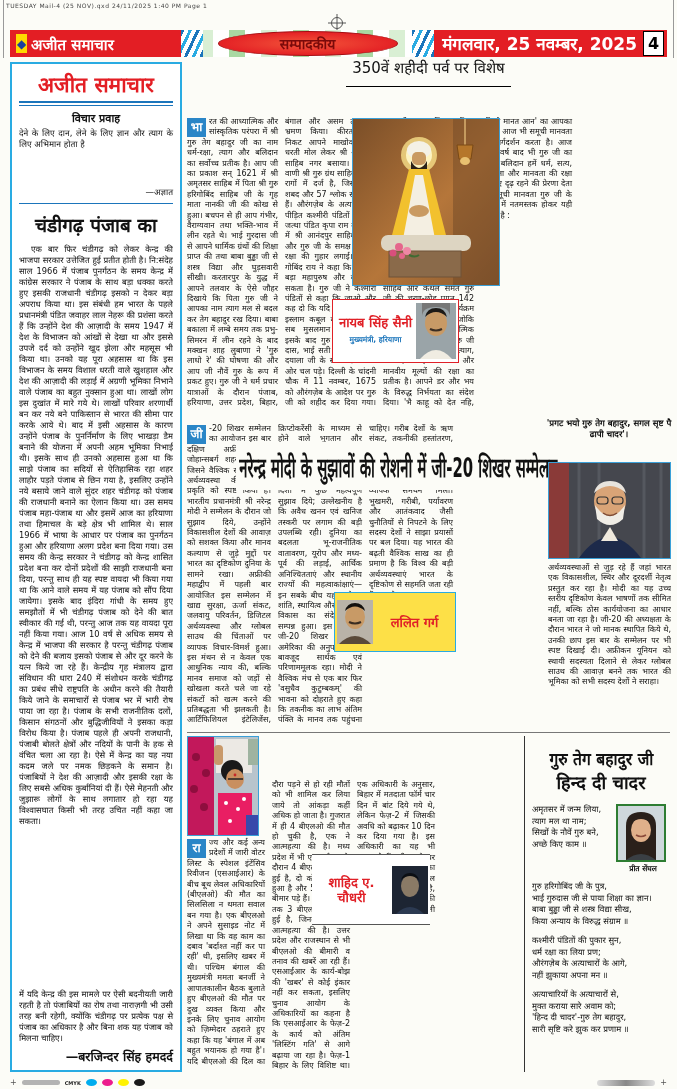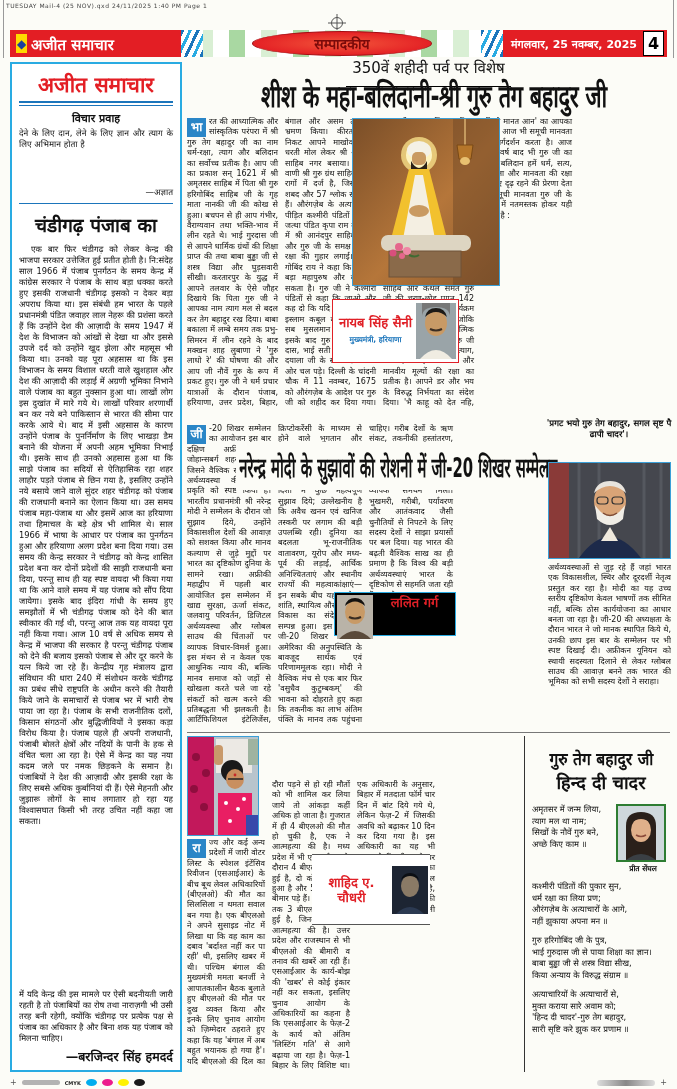--- a/index.html
+++ b/index.html
@@ -21,21 +21,21 @@
       repeating-linear-gradient(90deg,#ffffff 0 16px,#d9efd4 16px 32px,#ffffff 32px 48px,#a9d8a2 48px 64px);
       display:flex;align-items:center;justify-content:center;}
   .bar-mid:before,.bar-mid:after{content:"";position:absolute;top:0;bottom:0;width:22px;
       background:repeating-linear-gradient(115deg,#1b75bb 0 3px,#ffffff 3px 7px,#29abe2 7px 10px,#ffffff 10px 14px);}
   .bar-mid:before{left:0;} .bar-mid:after{right:0;}
   .oval{position:relative;width:178px;height:23px;border-radius:50%;
         background:radial-gradient(ellipse at center,#f3553a 0%,#e31e24 75%);
         border:1px solid #a50d12;display:flex;align-items:center;justify-content:center;
         color:#7a0a0a;font-weight:bold;font-size:14px;}
   .bar-right{display:flex;align-items:center;gap:6px;padding:0 3px 0 8px;}
-  .bar-date{color:#fff;font-weight:bold;font-size:11px;white-space:nowrap;}
+  .bar-date{color:#fff;font-weight:bold;font-size:17px;white-space:nowrap;}
   .page-box{width:19px;height:23px;background:#fff;border:1px solid #000;display:flex;align-items:center;
             justify-content:center;font-weight:bold;font-size:16px;color:#000;}
   
   .left-box{left:10px;top:62px;width:172px;height:1010px;border:2px solid #29abe2;background:#fff;
             box-sizing:border-box;padding:6px 7px 5px 7px;display:flex;flex-direction:column;}
   .lb-name{color:#e31e24;font-weight:bold;font-size:21px;text-align:center;white-space:nowrap;}
   .lb-rule{border-top:2px solid #1b75bb;border-bottom:1px solid #1b75bb;height:2px;margin:3px 0 4px 0;}
   .lb-vichar{text-align:center;font-weight:bold;font-size:11px;margin-bottom:3px;}
   .lb-quote{font-size:8.5px;line-height:11px;text-align:justify;}
   .lb-quote .attr{font-weight:normal;float:right;margin-top:48px;}
@@ -60,22 +60,22 @@
   .guru-img{left:352px;top:118px;width:148px;height:168px;}
   .saini-box{left:332px;top:299px;width:127px;height:64px;background:#fff;border:1.5px solid #e02027;
              box-sizing:border-box;display:flex;align-items:center;padding:2px;}
   .authbox-name{flex:1;text-align:center;color:#e02027;font-weight:bold;font-size:13px;line-height:15px;}
   .authbox-title{display:block;color:#1b75bb;font-weight:bold;font-size:7.5px;margin-top:2px;}
   .quote1{left:546px;top:418px;width:126px;text-align:center;font-weight:bold;font-size:8.5px;line-height:11px;}
   .g20-body{left:187px;top:424px;width:357px;height:309px;columns:4;column-gap:7px;}
   .g20-headline{left:236px;top:442px;width:324px;height:48px;background:#fcfcf7;display:flex;
                 align-items:center;justify-content:center;}
   .g20-headline .condense{font-size:27px;font-weight:bold;transform:scaleX(.55);}
-  .lalit-box{left:334px;top:592px;width:122px;height:44px;background:#000000;border:1.5px solid #29abe2;
-             box-sizing:border-box;display:flex;align-items:flex-start;gap:3px;padding:2px;}
+  .lalit-box{left:334px;top:592px;width:122px;height:60px;background:#fde047;border:1.5px solid #29abe2;
+             box-sizing:border-box;display:flex;align-items:center;gap:3px;padding:2px;}
   .modi-img{left:548px;top:462px;width:123px;height:97px;}
   .modi-caption{left:548px;top:563px;width:123px;height:167px;font-size:8px;line-height:10.4px;
                 text-align:justify;overflow:hidden;}
   .hrule{left:187px;top:732px;width:483px;height:1px;background:#777;}
   
   .news-photo{left:187px;top:736px;width:72px;height:100px;}
   .sir-headline{left:262px;top:737px;width:258px;height:40px;display:flex;align-items:center;justify-content:center;}
   .sir-headline .condense{font-size:23px;font-weight:bold;transform:scaleX(.68);}
   .sir-body{left:187px;top:780px;width:333px;height:292px;columns:4;column-gap:7px;}
   .photo-spacer{height:58px;}
@@ -144,23 +144,20 @@
     </div>
     <div class="lb-rule2"></div>
     <div class="lb-title">चंडीगढ़ पंजाब का</div>
     <div class="lb-body">एक बार फिर चंडीगढ़ को लेकर केन्द्र की भाजपा सरकार उत्तेजित हुई प्रतीत होती है। नि:संदेह साल 1966 में पंजाब पुनर्गठन के समय केन्द्र में कांग्रेस सरकार ने पंजाब के साथ बड़ा धक्का करते हुए इसकी राजधानी चंडीगढ़ इसको न देकर बड़ा अपराध किया था। इस संबंधी हम भारत के पहले प्रधानमंत्री पंडित जवाहर लाल नेहरू की प्रशंसा करते हैं कि उन्होंने देश की आज़ादी के समय 1947 में देश के विभाजन को आंखों से देखा था और इससे उपजे दर्द को उन्होंने खुद झेला और महसूस भी किया था। उनको यह पूरा अहसास था कि इस विभाजन के समय विशाल धरती वाले खुशहाल और देश की आज़ादी की लड़ाई में अग्रणी भूमिका निभाने वाले पंजाब का बहुत नुक्सान हुआ था। लाखों लोग इस दुखांत में मारे गये थे। लाखों परिवार शरणार्थी बन कर नये बने पाकिस्तान से भारत की सीमा पार करके आये थे। बाद में इसी अहसास के कारण उन्होंने पंजाब के पुनर्निर्माण के लिए भाखड़ा डैम बनाने की योजना में अपनी अहम भूमिका निभाई थी। इसके साथ ही उनको अहसास हुआ था कि साझे पंजाब का सदियों से ऐतिहासिक रहा शहर लाहौर पड़ते पंजाब से छिन गया है, इसलिए उन्होंने नये बसाये जाने वाले सुंदर शहर चंडीगढ़ को पंजाब की राजधानी बनाने का ऐलान किया था। उस समय पंजाब महा-पंजाब था और इसमें आज का हरियाणा तथा हिमाचल के बड़े क्षेत्र भी शामिल थे। साल 1966 में भाषा के आधार पर पंजाब का पुनर्गठन हुआ और हरियाणा अलग प्रदेश बना दिया गया। उस समय की केन्द्र सरकार ने चंडीगढ़ को केन्द्र शासित प्रदेश बना कर दोनों प्रदेशों की साझी राजधानी बना दिया, परन्तु साथ ही यह स्पष्ट वायदा भी किया गया था कि आने वाले समय में यह पंजाब को सौंप दिया जायेगा। इसके बाद इंदिरा गांधी के समय हुए समझौतों में भी चंडीगढ़ पंजाब को देने की बात स्वीकार की गई थी, परन्तु आज तक यह वायदा पूरा नहीं किया गया। आज 10 वर्ष से अधिक समय से केन्द्र में भाजपा की सरकार है परन्तु चंडीगढ़ पंजाब को देने की बजाय इसको पंजाब से और दूर करने के यत्न किये जा रहे हैं। केन्द्रीय गृह मंत्रालय द्वारा संविधान की धारा 240 में संशोधन करके चंडीगढ़ का प्रबंध सीधे राष्ट्रपति के अधीन करने की तैयारी किये जाने के समाचारों से पंजाब भर में भारी रोष पाया जा रहा है। पंजाब के सभी राजनीतिक दलों, किसान संगठनों और बुद्धिजीवियों ने इसका कड़ा विरोध किया है। पंजाब पहले ही अपनी राजधानी, पंजाबी बोलते क्षेत्रों और नदियों के पानी के हक से वंचित चला आ रहा है। ऐसे में केन्द्र का यह नया कदम जले पर नमक छिड़कने के समान है। पंजाबियों ने देश की आज़ादी और इसकी रक्षा के लिए सबसे अधिक कुर्बानियां दी हैं। ऐसे मेहनती और जुझारू लोगों के साथ लगातार हो रहा यह विश्वासघात किसी भी तरह उचित नहीं कहा जा सकता।</div>
     <div class="lb-end">में यदि केन्द्र की इस मामले पर ऐसी बदनीयती जारी रहती है तो पंजाबियों का रोष तथा नाराज़गी भी उसी तरह बनी रहेगी, क्योंकि चंडीगढ़ पर प्रत्येक पक्ष से पंजाब का अधिकार है और बिना शक यह पंजाब को मिलना चाहिए।</div>
     <div class="lb-sign">—बरजिन्दर सिंह हमदर्द</div>
   </div>
 
   <div class="abs kicker">
     <span>350वें शहीदी पर्व पर विशेष</span>
-  </div>
-  <div class="abs headline1">
-    <span class="condense">शीश के महा-बलिदानी-श्री गुरु तेग बहादुर जी</span>
   </div>
   <div class="abs colbody lead-body">
     <span class="dropcap">भा</span>
     <span>रत की आध्यात्मिक और सांस्कृतिक परंपरा में श्री गुरु तेग बहादुर जी का नाम धर्म-रक्षा, त्याग और बलिदान का सर्वोच्च प्रतीक है। आप जी का प्रकाश सन् 1621 में श्री अमृतसर साहिब में पिता श्री गुरु हरिगोबिंद साहिब जी के गृह माता नानकी जी की कोख से हुआ। बचपन से ही आप गंभीर, वैराग्यवान तथा भक्ति-भाव में लीन रहते थे। भाई गुरदास जी से आपने धार्मिक ग्रंथों की शिक्षा प्राप्त की तथा बाबा बुड्ढा जी से शस्त्र विद्या और घुड़सवारी सीखी। करतारपुर के युद्ध में आपने तलवार के ऐसे जौहर दिखाये कि पिता गुरु जी ने आपका नाम त्याग मल से बदल कर तेग बहादुर रख दिया। बाबा बकाला में लम्बे समय तक प्रभु-सिमरन में लीन रहने के बाद मक्खन शाह लुबाणा ने 'गुरु लाधो रे' की घोषणा की और आप जी नौवें गुरु के रूप में प्रकट हुए। गुरु जी ने धर्म प्रचार यात्राओं के दौरान पंजाब, हरियाणा, उत्तर प्रदेश, बिहार, बंगाल और असम तक का भ्रमण किया। कीरतपुर के निकट आपने माखोवाल की धरती मोल लेकर श्री आनंदपुर साहिब नगर बसाया। आपकी वाणी श्री गुरु ग्रंथ साहिब में 15 रागों में दर्ज है, जिसमें 59 शबद और 57 श्लोक सम्मिलित हैं। औरंगज़ेब के अत्याचारों से पीड़ित कश्मीरी पंडितों का एक जत्था पंडित कृपा राम के नेतृत्व में श्री आनंदपुर साहिब पहुंचा और गुरु जी के समक्ष धर्म की रक्षा की गुहार लगाई। बालक गोबिंद राय ने कहा कि आप से बड़ा महापुरुष और कौन हो सकता है। गुरु जी ने कश्मीरी पंडितों से कहा कि जाओ और कह दो कि यदि गुरु तेग बहादुर इस्लाम कबूल कर लें तो हम सब मुसलमान बन जाएंगे। इसके बाद गुरु जी भाई मती दास, भाई सती दास और भाई दयाला जी के साथ दिल्ली की ओर चल पड़े। दिल्ली के चांदनी चौक में 11 नवम्बर, 1675 को औरंगज़ेब के आदेश पर गुरु जी को शहीद कर दिया गया। गुरु जी का बलिदान विश्व इतिहास की अद्वितीय घटना है, इसीलिए आप जी को 'हिन्द दी चादर' कह कर याद किया जाता है। इस वर्ष सम्पूर्ण विश्व में गुरु जी का 350वां शहीदी पर्व बड़ी श्रद्धा एवं समर्पण से मनाया जा रहा है। प्रधानमंत्री श्री नरेन्द्र मोदी 25 नवम्बर, 2025 को श्री आनंदपुर साहिब पहुंच कर शहीदी समागमों में शीश झुकाएंगे। हरियाणा सरकार ने भी गुरु जी की पावन स्मृति में राज्य स्तरीय समागमों की श्रृंखला आयोजित की है। कुरुक्षेत्र, पानीपत, धमतान साहिब और कैथल समेत गुरु जी की चरण-छोह प्राप्त 142 स्थानों पर विशेष कार्यक्रम आयोजित किये जा रहे हैं जोकि कल्याणकारी और आध्यात्मिक एकता को समर्पित हैं। गुरु जी का सम्पूर्ण जीवन त्याग, तपस्या, सहनशीलता और मानवीय मूल्यों की रक्षा का प्रतीक है। आपने डर और भय के विरुद्ध निर्भयता का संदेश दिया। 'भै काहू को देत नहि, नहि भै मानत आन' का आपका उपदेश आज भी समूची मानवता का मार्गदर्शन करता है। आज 350 वर्ष बाद भी गुरु जी का महान बलिदान हमें धर्म, सत्य, स्वतंत्रता और मानवता की रक्षा के लिए दृढ़ रहने की प्रेरणा देता है। समूची मानवता गुरु जी के चरणों में नतमस्तक होकर यही कहती है :</span>
   </div>
 
   <div class="abs imgframe guru-img">
     <svg width="146" height="166" viewBox="0 0 146 166">
       <defs>
         <linearGradient id="gbg" x1="0" y1="0" x2="1" y2="1">
@@ -317,28 +314,28 @@
             <path d="M8 54 V20 q0 -14 15 -14 q15 0 15 14 V54 z" fill="#2a201a"></path>
             <ellipse cx="23" cy="24" rx="10" ry="12" fill="#e0b08a"></ellipse>
             <path d="M13 17 q10 -8 20 0 q-2 -8 -10 -8 q-8 0 -10 8" fill="#2a201a"></path>
             <path d="M18 29 q5 3 10 0" stroke="#8a4a3a" stroke-width="1.5" fill="none"></path>
             <path d="M8 54 q15 -12 30 0 z" fill="#3a3f44"></path>
           </svg>
         </div>
         <div class="preet-name">प्रीत सेंघल</div>
       </div>
     </div>
+    <div class="stanza">गुरु हरिगोबिंद जी के पुत्र,
+भाई गुरुदास जी से पाया शिक्षा का ज्ञान।
+बाबा बुड्ढा जी से शस्त्र विद्या सीख,
+किया अन्याय के विरुद्ध संग्राम ॥</div>
     <div class="stanza">कश्मीरी पंडितों की पुकार सुन,
 धर्म रक्षा का लिया प्रण;
 औरंगज़ेब के अत्याचारों के आगे,
 नहीं झुकाया अपना मन ॥</div>
-    <div class="stanza">गुरु हरिगोबिंद जी के पुत्र,
-भाई गुरुदास जी से पाया शिक्षा का ज्ञान।
-बाबा बुड्ढा जी से शस्त्र विद्या सीख,
-किया अन्याय के विरुद्ध संग्राम ॥</div>
     <div class="stanza">अत्याचारियों के अत्याचारों से,
 मुक्त कराया सारे अवाम को;
 'हिन्द दी चादर'-गुरु तेग बहादुर,
 सारी सृष्टि करे झुक कर प्रणाम ॥</div>
 
   </div>
 
   <div class="abs footer">
     <span class="plus">+</span>
     <span class="graybar"></span>

